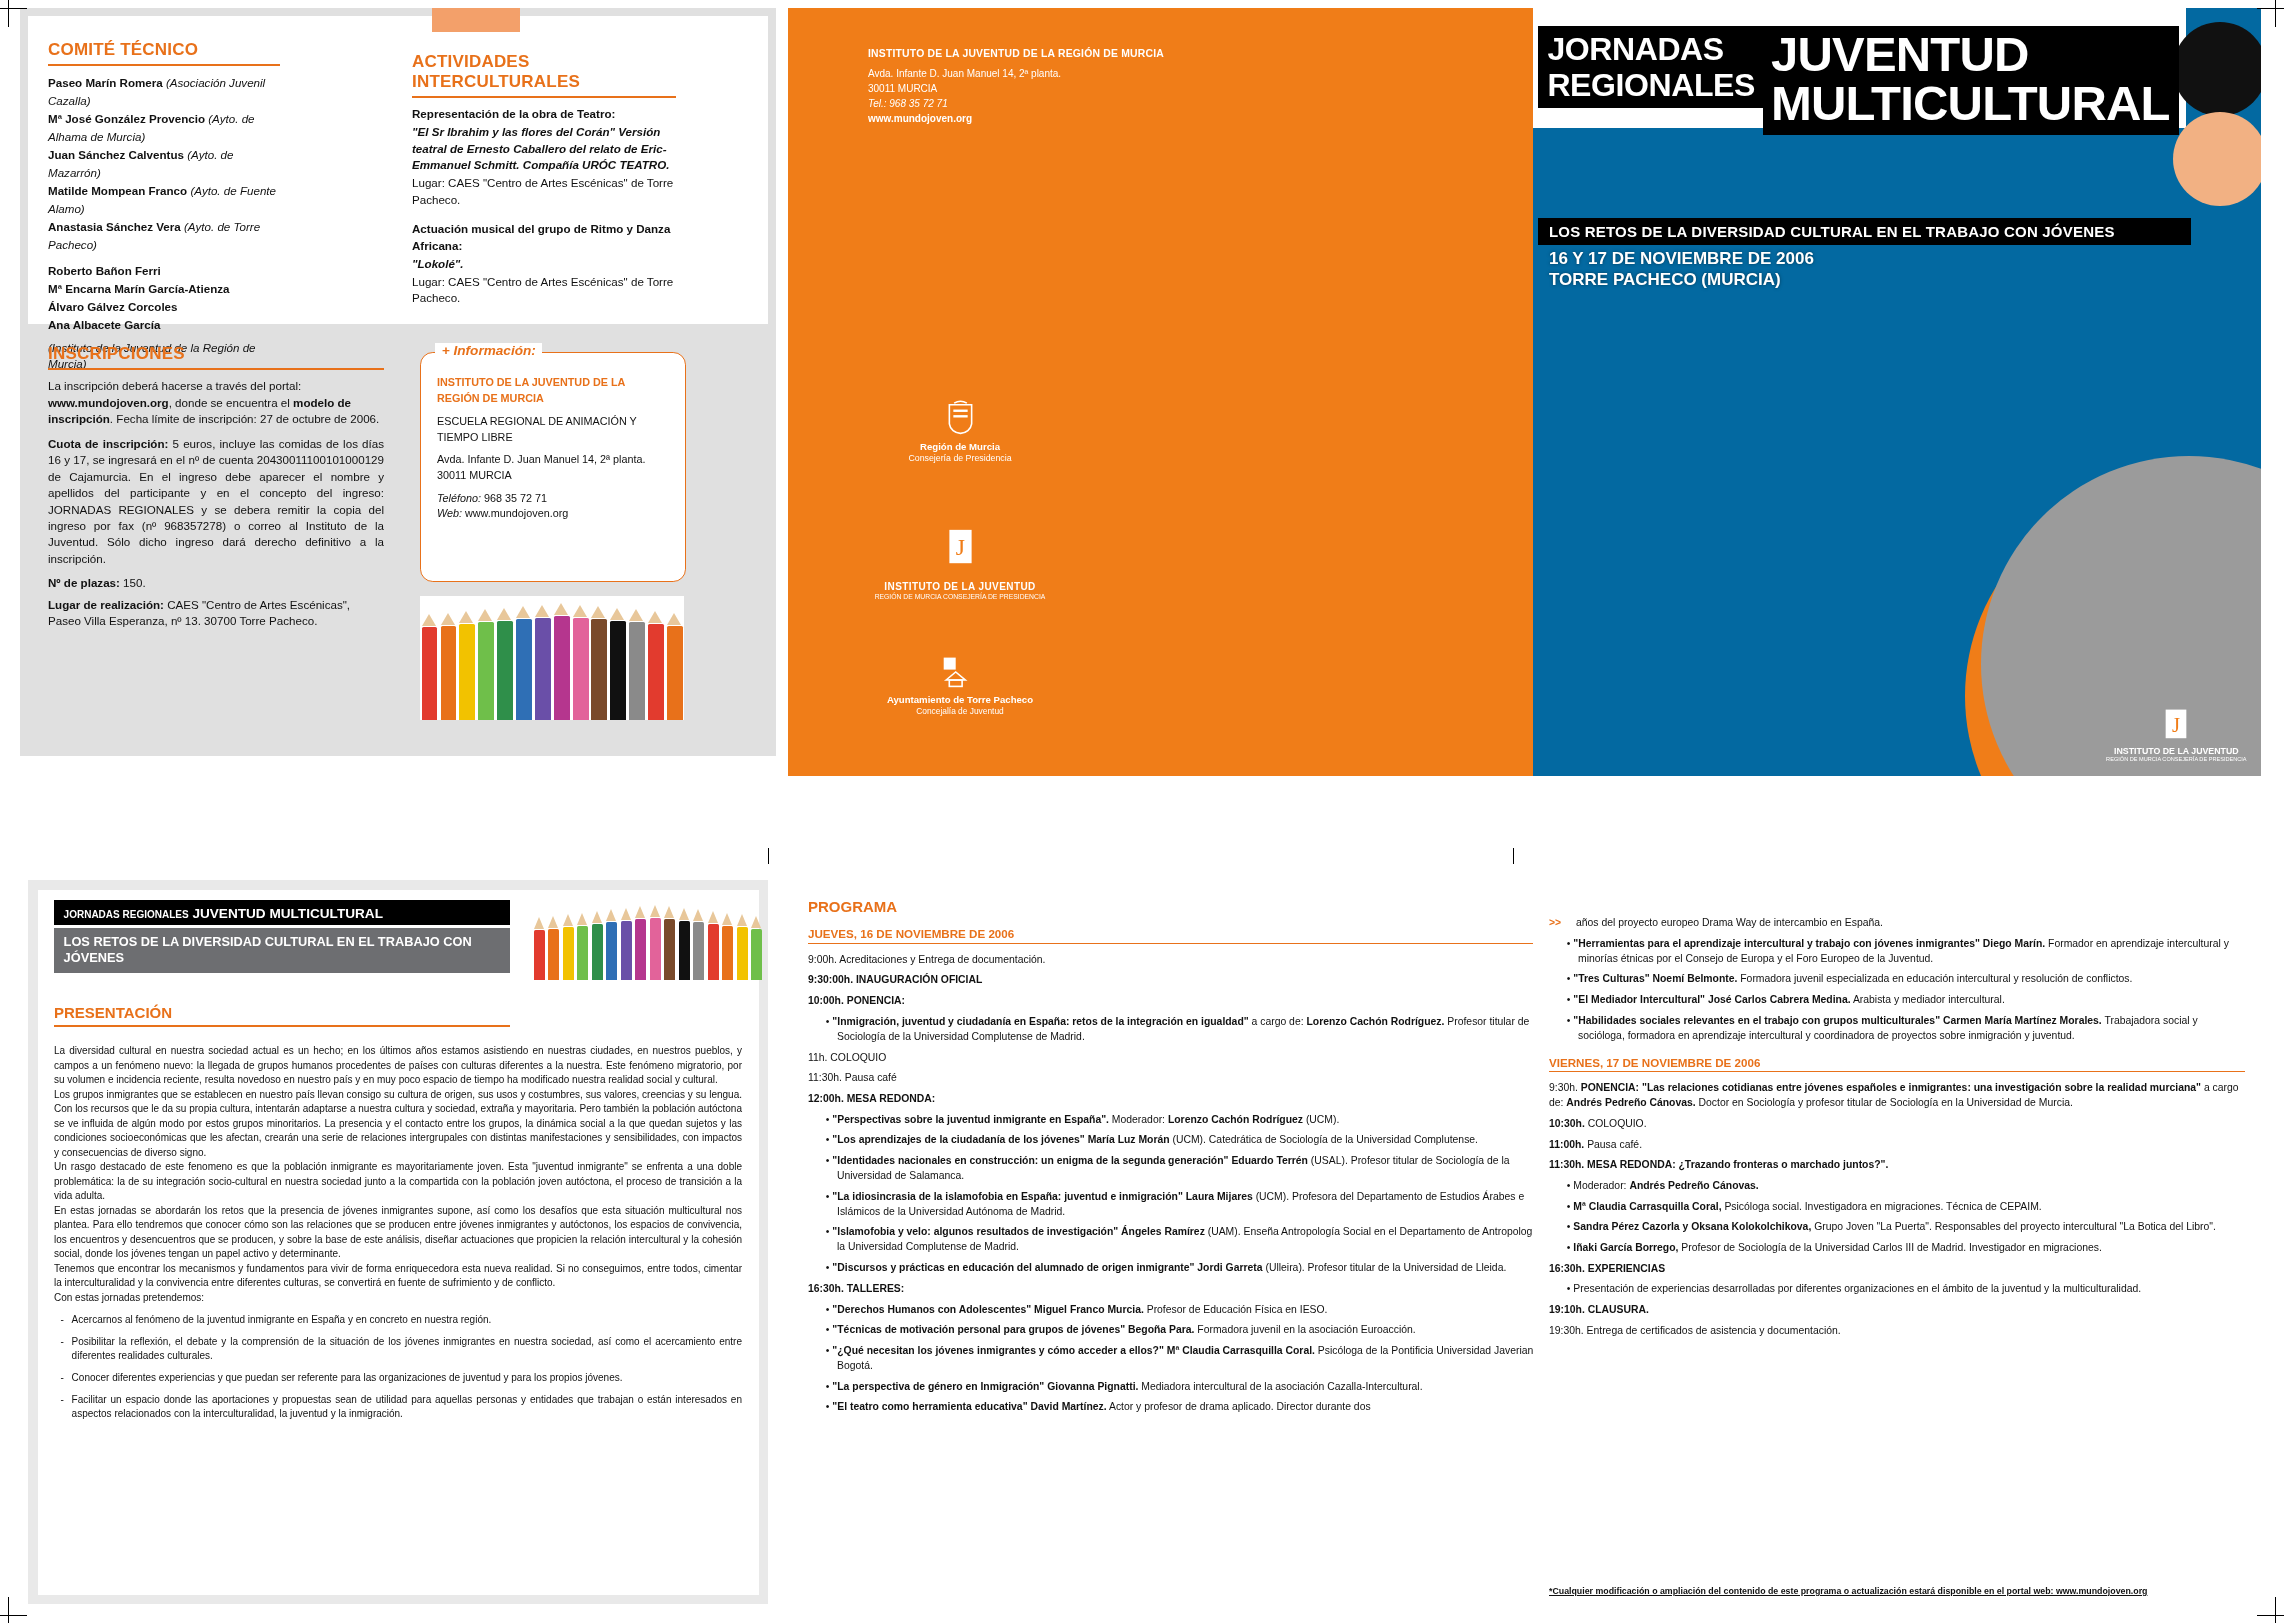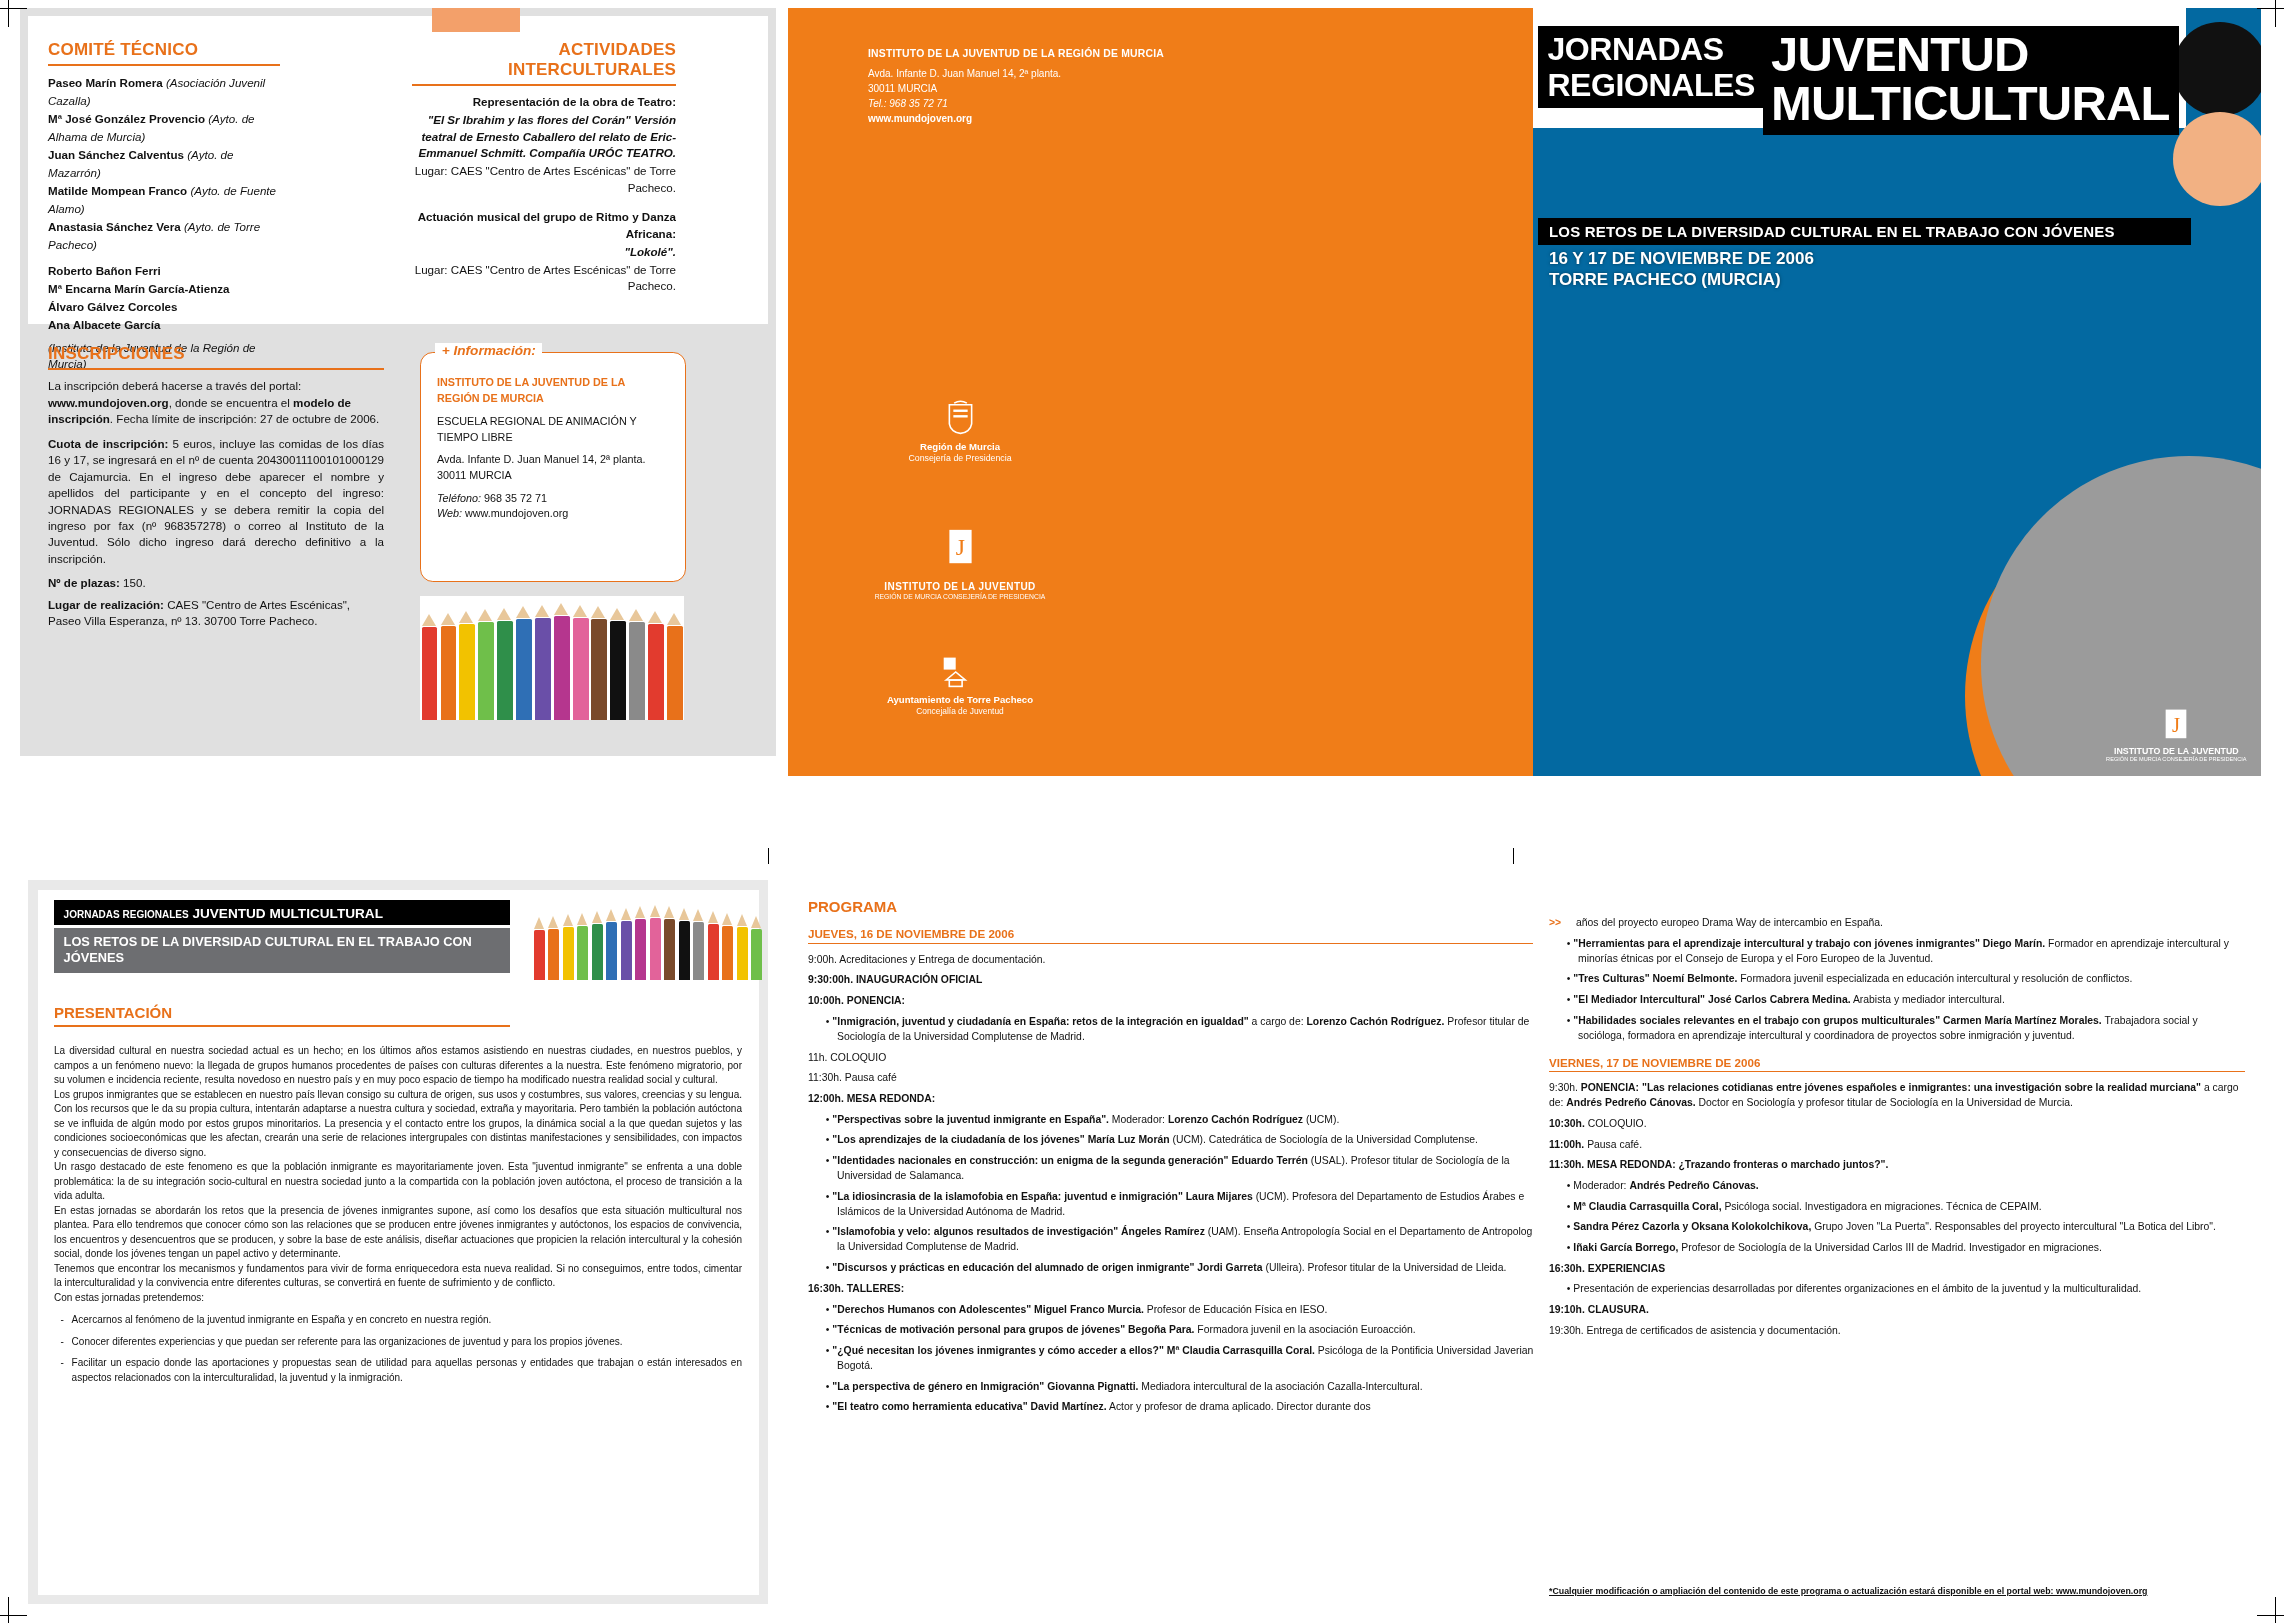--- a/index.html
+++ b/index.html
@@ -111,21 +111,21 @@
             <div><b>Matilde Mompean Franco</b> <i>(Ayto. de Fuente Alamo)</i></div>
             <div><b>Anastasia Sánchez Vera</b> <i>(Ayto. de Torre Pacheco)</i></div>
             <div style="margin-top: 8px;"><b>Roberto Bañon Ferri</b></div>
             <div><b>Mª Encarna Marín García-Atienza</b></div>
             <div><b>Álvaro Gálvez Corcoles</b></div>
             <div><b>Ana Albacete García</b></div>
           </div>
         <div class="tiny" style="margin-top:5.6px;font-style:italic;">(Instituto de la Juventud de la Región de Murcia)</div>
       </div>
 
-      <div class="blk" style="left:392px;top:32px;width:264px;text-align:right;">
+      <div class="blk" style="left:392px;top:44px;width:264px;">
         <div class="sec-title">ACTIVIDADES INTERCULTURALES</div>
         <div class="rule"></div>
         <div id="actividades-list">
             <div class="tiny" style="margin-bottom: 12.8px;"><b>Representación de la obra de Teatro:</b><div style="margin-top:1.6px"><b><i>"El Sr Ibrahim y las flores del Corán" Versión teatral de Ernesto Caballero del relato de Eric-Emmanuel Schmitt. Compañía URÓC TEATRO.</i></b></div><div style="margin-top:1.6px">Lugar: CAES "Centro de Artes Escénicas" de Torre Pacheco.</div></div>
             <div class="tiny" style="margin-bottom: 12.8px;"><b>Actuación musical del grupo de Ritmo y Danza Africana:</b><div style="margin-top:1.6px"><b><i>"Lokolé".</i></b></div><div style="margin-top:1.6px">Lugar: CAES "Centro de Artes Escénicas" de Torre Pacheco.</div></div>
           </div>
       </div>
 
       <div class="blk" style="left:28px;top:336px;width:336px;">
         <div class="sec-title">INSCRIPCIONES</div>
@@ -430,20 +430,21 @@
         <div id="pres-paras" style="font-size:10px;line-height:1.45;text-align:justify;">
             <p>La diversidad cultural en nuestra sociedad actual es un hecho; en los últimos años estamos asistiendo en nuestras ciudades, en nuestros pueblos, y campos a un fenómeno nuevo: la llegada de grupos humanos procedentes de países con culturas diferentes a la nuestra. Este fenómeno migratorio, por su volumen e incidencia reciente, resulta novedoso en nuestro país y en muy poco espacio de tiempo ha modificado nuestra realidad social y cultural.</p>
             <p>Los grupos inmigrantes que se establecen en nuestro país llevan consigo su cultura de origen, sus usos y costumbres, sus valores, creencias y su lengua. Con los recursos que le da su propia cultura, intentarán adaptarse a nuestra cultura y sociedad, extraña y mayoritaria. Pero también la población autóctona se ve influida de algún modo por estos grupos minoritarios. La presencia y el contacto entre los grupos, la dinámica social a la que quedan sujetos y las condiciones socioeconómicas que les afectan, crearán una serie de relaciones intergrupales con distintas manifestaciones y sensibilidades, con impactos y consecuencias de diverso signo.</p>
             <p>Un rasgo destacado de este fenomeno es que la población inmigrante es mayoritariamente joven. Esta "juventud inmigrante" se enfrenta a una doble problemática: la de su integración socio-cultural en nuestra sociedad junto a la compartida con la población joven autóctona, el proceso de transición a la vida adulta.</p>
             <p>En estas jornadas se abordarán los retos que la presencia de jóvenes inmigrantes supone, así como los desafíos que esta situación multicultural nos plantea. Para ello tendremos que conocer cómo son las relaciones que se producen entre jóvenes inmigrantes y autóctonos, los espacios de convivencia, los encuentros y desencuentros que se producen, y sobre la base de este análisis, diseñar actuaciones que propicien la relación intercultural y la cohesión social, donde los jóvenes tengan un papel activo y determinante.</p>
             <p>Tenemos que encontrar los mecanismos y fundamentos para vivir de forma enriquecedora esta nueva realidad. Si no conseguimos, entre todos, cimentar la interculturalidad y la convivencia entre diferentes culturas, se convertirá en fuente de sufrimiento y de conflicto.</p>
             <p>Con estas jornadas pretendemos:</p>
           </div>
         <div id="pres-bullets" style="font-size:10px;line-height:1.45;margin-top:8px;">
             <div class="bullet" style="margin-bottom: 7.2px; text-align: justify;">Acercarnos al fenómeno de la juventud inmigrante en España y en concreto en nuestra región.</div>
+            <div class="bullet" style="margin-bottom: 7.2px; text-align: justify;">Posibilitar la reflexión, el debate y la comprensión de la situación de los jóvenes inmigrantes en nuestra sociedad, así como el acercamiento entre diferentes realidades culturales.</div>
             <div class="bullet" style="margin-bottom: 7.2px; text-align: justify;">Conocer diferentes experiencias y que puedan ser referente para las organizaciones de juventud y para los propios jóvenes.</div>
             <div class="bullet" style="margin-bottom: 7.2px; text-align: justify;">Facilitar un espacio donde las aportaciones y propuestas sean de utilidad para aquellas personas y entidades que trabajan o están interesados en aspectos relacionados con la interculturalidad, la juventud y la inmigración.</div>
           </div>
       </div>
     </div>
 
     <div class="b-panel2">
       <div class="blk" style="left:20px;top:25.6px;width:752px;">
         <div class="prog-title">PROGRAMA</div>
         <div class="daybar">JUEVES, 16 DE NOVIEMBRE DE 2006</div>

